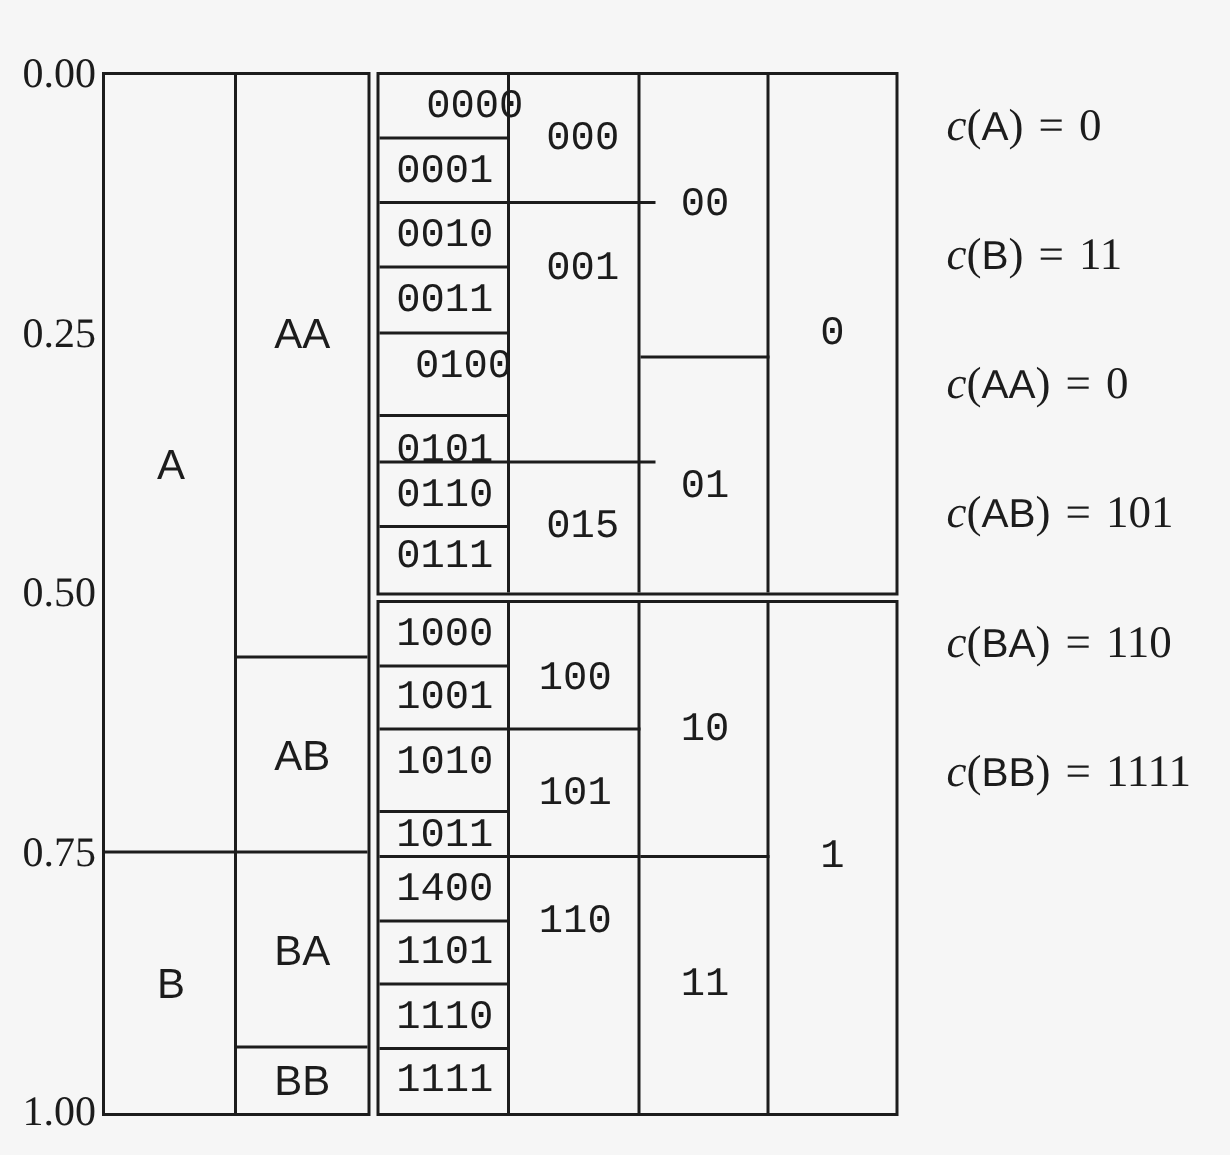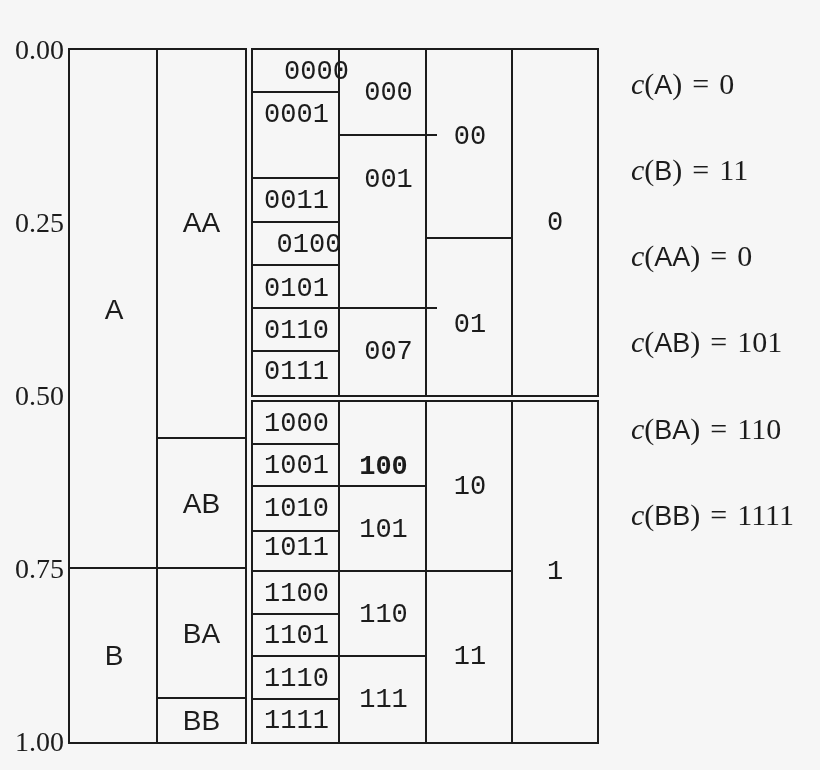--- a/index.html
+++ b/index.html
@@ -136,45 +136,48 @@
     </div>
 
   <div class="block" id="upperBlock" style="left: 251px; top: 48px; width: 348px; height: 349px;">
       <div class="col" style="left: 0px; width: 87px;">
         <div class="cell" style="top: 0px; height: 43px; margin-left: 40px;">
           <span class="code">0000</span>
         </div>
         <div class="cell cellb" style="top: 41px; height: 45px;">
           <span class="code">0001</span>
         </div>
+        <div class="cell cellb" style="top: 84px; height: 45px;">
+          <span class="code">0010</span>
+        </div>
         <div class="cell cellb" style="top: 127px; height: 46px;">
           <span class="code">0011</span>
         </div>
         <div class="cell cellb" style="top: 171px; height: 45px; padding-left: 25px;">
           <span class="code">0100</span>
         </div>
-        <div class="cell cellb" style="top: 214px; height: 48px;">
+        <div class="cell cellb" style="top: 226px; height: 48px;">
           <span class="code">0101</span>
         </div>
         <div class="cell cellb" style="top: 257px; height: 45px;">
           <span class="code">0110</span>
         </div>
         <div class="cell cellb" style="top: 300px; height: 41px;">
           <span class="code">0111</span>
         </div>
       </div>
       <div class="col colb" style="left: 85px; width: 99px;">
         <div class="cell" style="top: 0px; height: 86px;">
           <span class="code">000</span>
         </div>
         <div class="cell cellb" style="top: 84px; height: 89px;">
           <span class="code">001</span>
         </div>
         <div class="cell cellb" style="top: 257px; height: 88px;">
-          <span class="code">007</span>
+          <span class="code">015</span>
         </div>
       </div>
       <div class="col colb" style="left: 172px; width: 88px;">
         <div class="cell" style="top: 0px; height: 173px;">
           <span class="code">00</span>
         </div>
         <div class="cell cellb" style="top: 187px; height: 174px;">
           <span class="code">01</span>
         </div>
       </div>
@@ -188,48 +191,45 @@
       <div class="col" style="left: 0px; width: 87px; padding-left: 32px;">
         <div class="cell" style="top: 0px; height: 43px;">
           <span class="code">1000</span>
         </div>
         <div class="cell cellb" style="top: 41px; height: 44px;">
           <span class="code">1001</span>
         </div>
         <div class="cell cellb" style="top: 83px; height: 45px;">
           <span class="code">1010</span>
         </div>
-        <div class="cell cellb" style="top: 128px; height: 33px;">
+        <div class="cell cellb" style="top: 138px; height: 33px;">
           <span class="code">1011</span>
         </div>
         <div class="cell cellb" style="top: 168px; height: 45px;">
-          <span class="code">1100</span>
+          <span class="code">1400</span>
         </div>
         <div class="cell cellb" style="top: 211px; height: 44px;">
           <span class="code">1101</span>
         </div>
         <div class="cell cellb" style="top: 253px; height: 45px;">
           <span class="code">1110</span>
         </div>
         <div class="cell cellb" style="top: 296px; height: 44px;">
           <span class="code">1111</span>
         </div>
       </div>
       <div class="col colb" style="left: 85px; width: 89px;">
-        <div class="cell" style="top: 14px; height: 101px; font-weight: bold;">
+        <div class="cell" style="top: 0px; height: 101px;">
           <span class="code">100</span>
         </div>
         <div class="cell cellb" style="top: 83px; height: 87px;">
           <span class="code">101</span>
         </div>
         <div class="cell cellb" style="top: 168px; height: 87px;">
           <span class="code">110</span>
-        </div>
-        <div class="cell cellb" style="top: 253px; height: 87px;">
-          <span class="code">111</span>
         </div>
       </div>
       <div class="col colb" style="left: 172px; width: 88px;">
         <div class="cell" style="top: 0px; height: 170px;">
           <span class="code">10</span>
         </div>
         <div class="cell cellb" style="top: 168px; height: 172px;">
           <span class="code">11</span>
         </div>
       </div>

